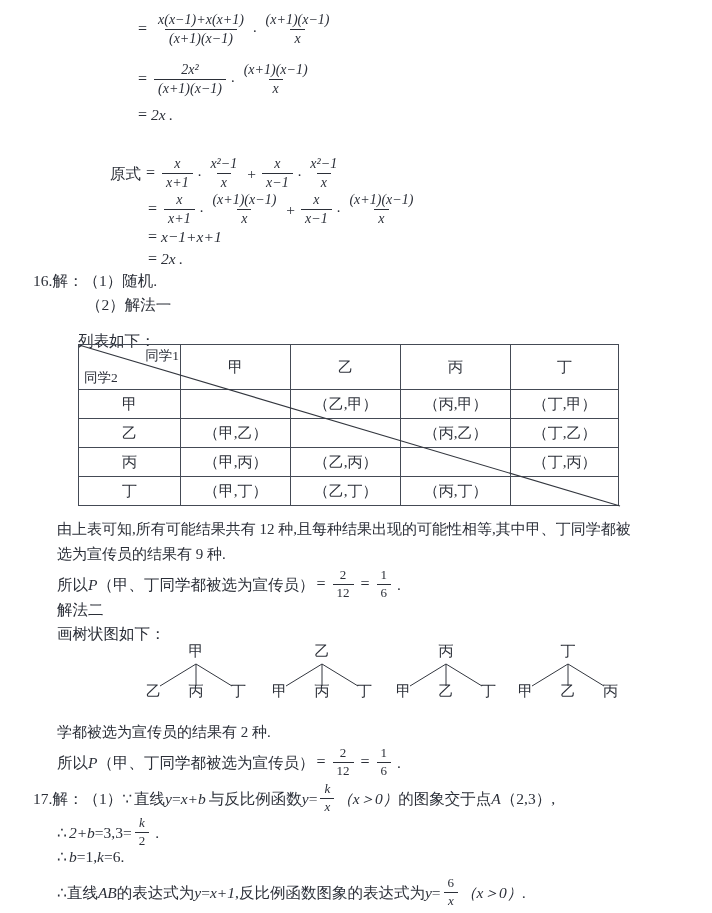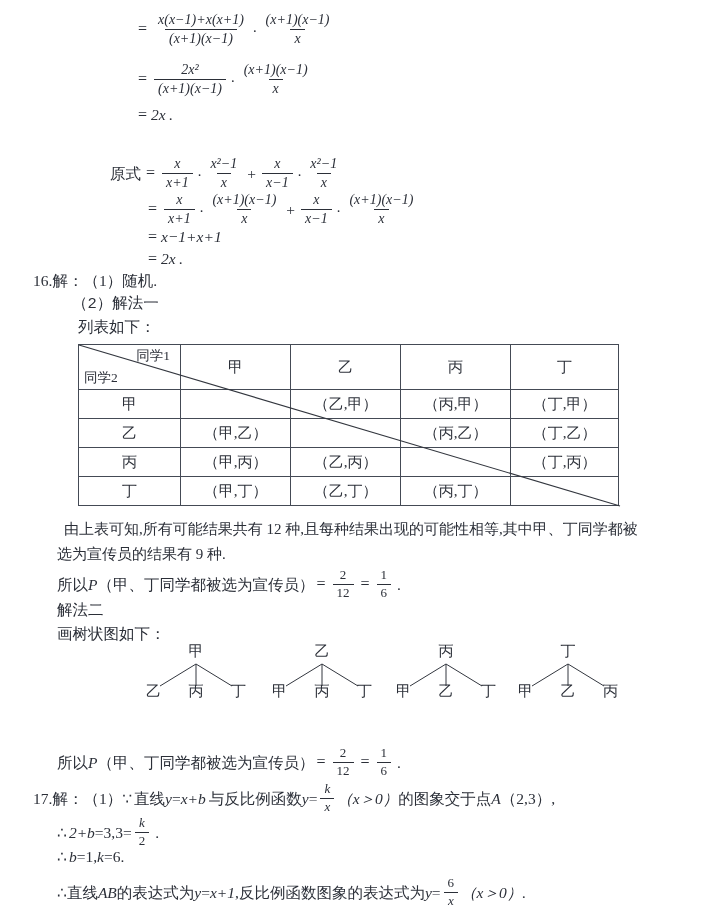--- a/index.html
+++ b/index.html
@@ -72,21 +72,21 @@
     height: 26px;
     color: #2b2f38;
   }
   .hdr-cell {
     position: relative;
     height: 44px !important;
     padding: 0;
   }
   .hdr-cell .lbl1 {
     position: absolute;
-    right: 10px;
+    right: 1px;
     top: 2px;
     font-size: 13.5px;
   }
   .hdr-cell .lbl2 {
     position: absolute;
     left: 5px;
     bottom: 2px;
     font-size: 13.5px;
     margin-top: 20px;
   }
@@ -215,23 +215,23 @@
   <div class="tline mrow" style="left:148px; top:250px;">
     <span class="eq">=</span>
     <span class="it">2x</span>
     <span style="margin-left:3px;">.</span>
   </div>
 
   <div class="tline" style="left:33px; top:272px;">
     <span>16.</span><span class="cn">解：</span><span class="cn">（1）随机.</span>
   </div>
 
-  <div class="tline cn" style="left:72px; top:296px;font-family:Liberation Mono, monospace;">（2）解法一</div>
-
-  <div class="tline cn" style="left:78px; top:318px;">列表如下：</div>
+  <div class="tline cn" style="left:86px; top:296px;">（2）解法一</div>
+
+  <div class="tline cn" style="left:78px; top:332px;">列表如下：</div>
 
   <table class="prob-table" style="left:78px; top:344px; width:540px;">
     <colgroup>
       <col style="width:102px">
       <col style="width:110px">
       <col style="width:110px">
       <col style="width:110px">
       <col style="width:108px">
     </colgroup>
     <tbody>
@@ -273,21 +273,21 @@
         <td class="cn">（丙,丁）</td>
         <td class="cn"></td>
       </tr>
     </tbody>
   </table>
 
   <svg class="diag-svg" width="545" height="165" style="left:78px; top:344px;">
     <line x1="1" y1="1" x2="542" y2="162" stroke="#33373f" stroke-width="1.1"></line>
   </svg>
 
-  <div class="tline cn" style="left:64px; top:521px; font-size:15px;">由上表可知,所有可能结果共有 12 种,且每种结果出现的可能性相等,其中甲、丁同学都被</div>
+  <div class="tline cn" style="left:57px; top:521px; font-size:15px;">由上表可知,所有可能结果共有 12 种,且每种结果出现的可能性相等,其中甲、丁同学都被</div>
   <div class="tline cn" style="left:57px; top:546px; font-size:15px;">选为宣传员的结果有 9 种.</div>
 
   <div class="tline mrow" style="left:57px; top:568px;">
     <span class="cn">所以 </span>
     <span class="it">P</span>
     <span class="cn">（甲、丁同学都被选为宣传员）</span>
     <span class="eq" style="margin-left:2px;">=</span>
     <span class="frac sm">
       <span class="num">2</span>
       <span class="den">12</span>
@@ -352,20 +352,21 @@
       <line x1="56" y1="20" x2="56" y2="42" stroke="#33373f" stroke-width="1"></line>
       <line x1="56" y1="20" x2="92" y2="42" stroke="#33373f" stroke-width="1"></line>
     </svg>
     <div class="leaves cn">
       <span>甲</span>
       <span>乙</span>
       <span>丙</span>
     </div>
   </div>
 
+  <div class="tline cn" style="left:57px; top:724px; font-size:15px;">学都被选为宣传员的结果有 2 种.</div>
 
   <div class="tline mrow" style="left:57px; top:746px;">
     <span class="cn">所以 </span>
     <span class="it">P</span>
     <span class="cn">（甲、丁同学都被选为宣传员）</span>
     <span class="eq" style="margin-left:2px;">=</span>
     <span class="frac sm">
       <span class="num">2</span>
       <span class="den">12</span>
     </span>

